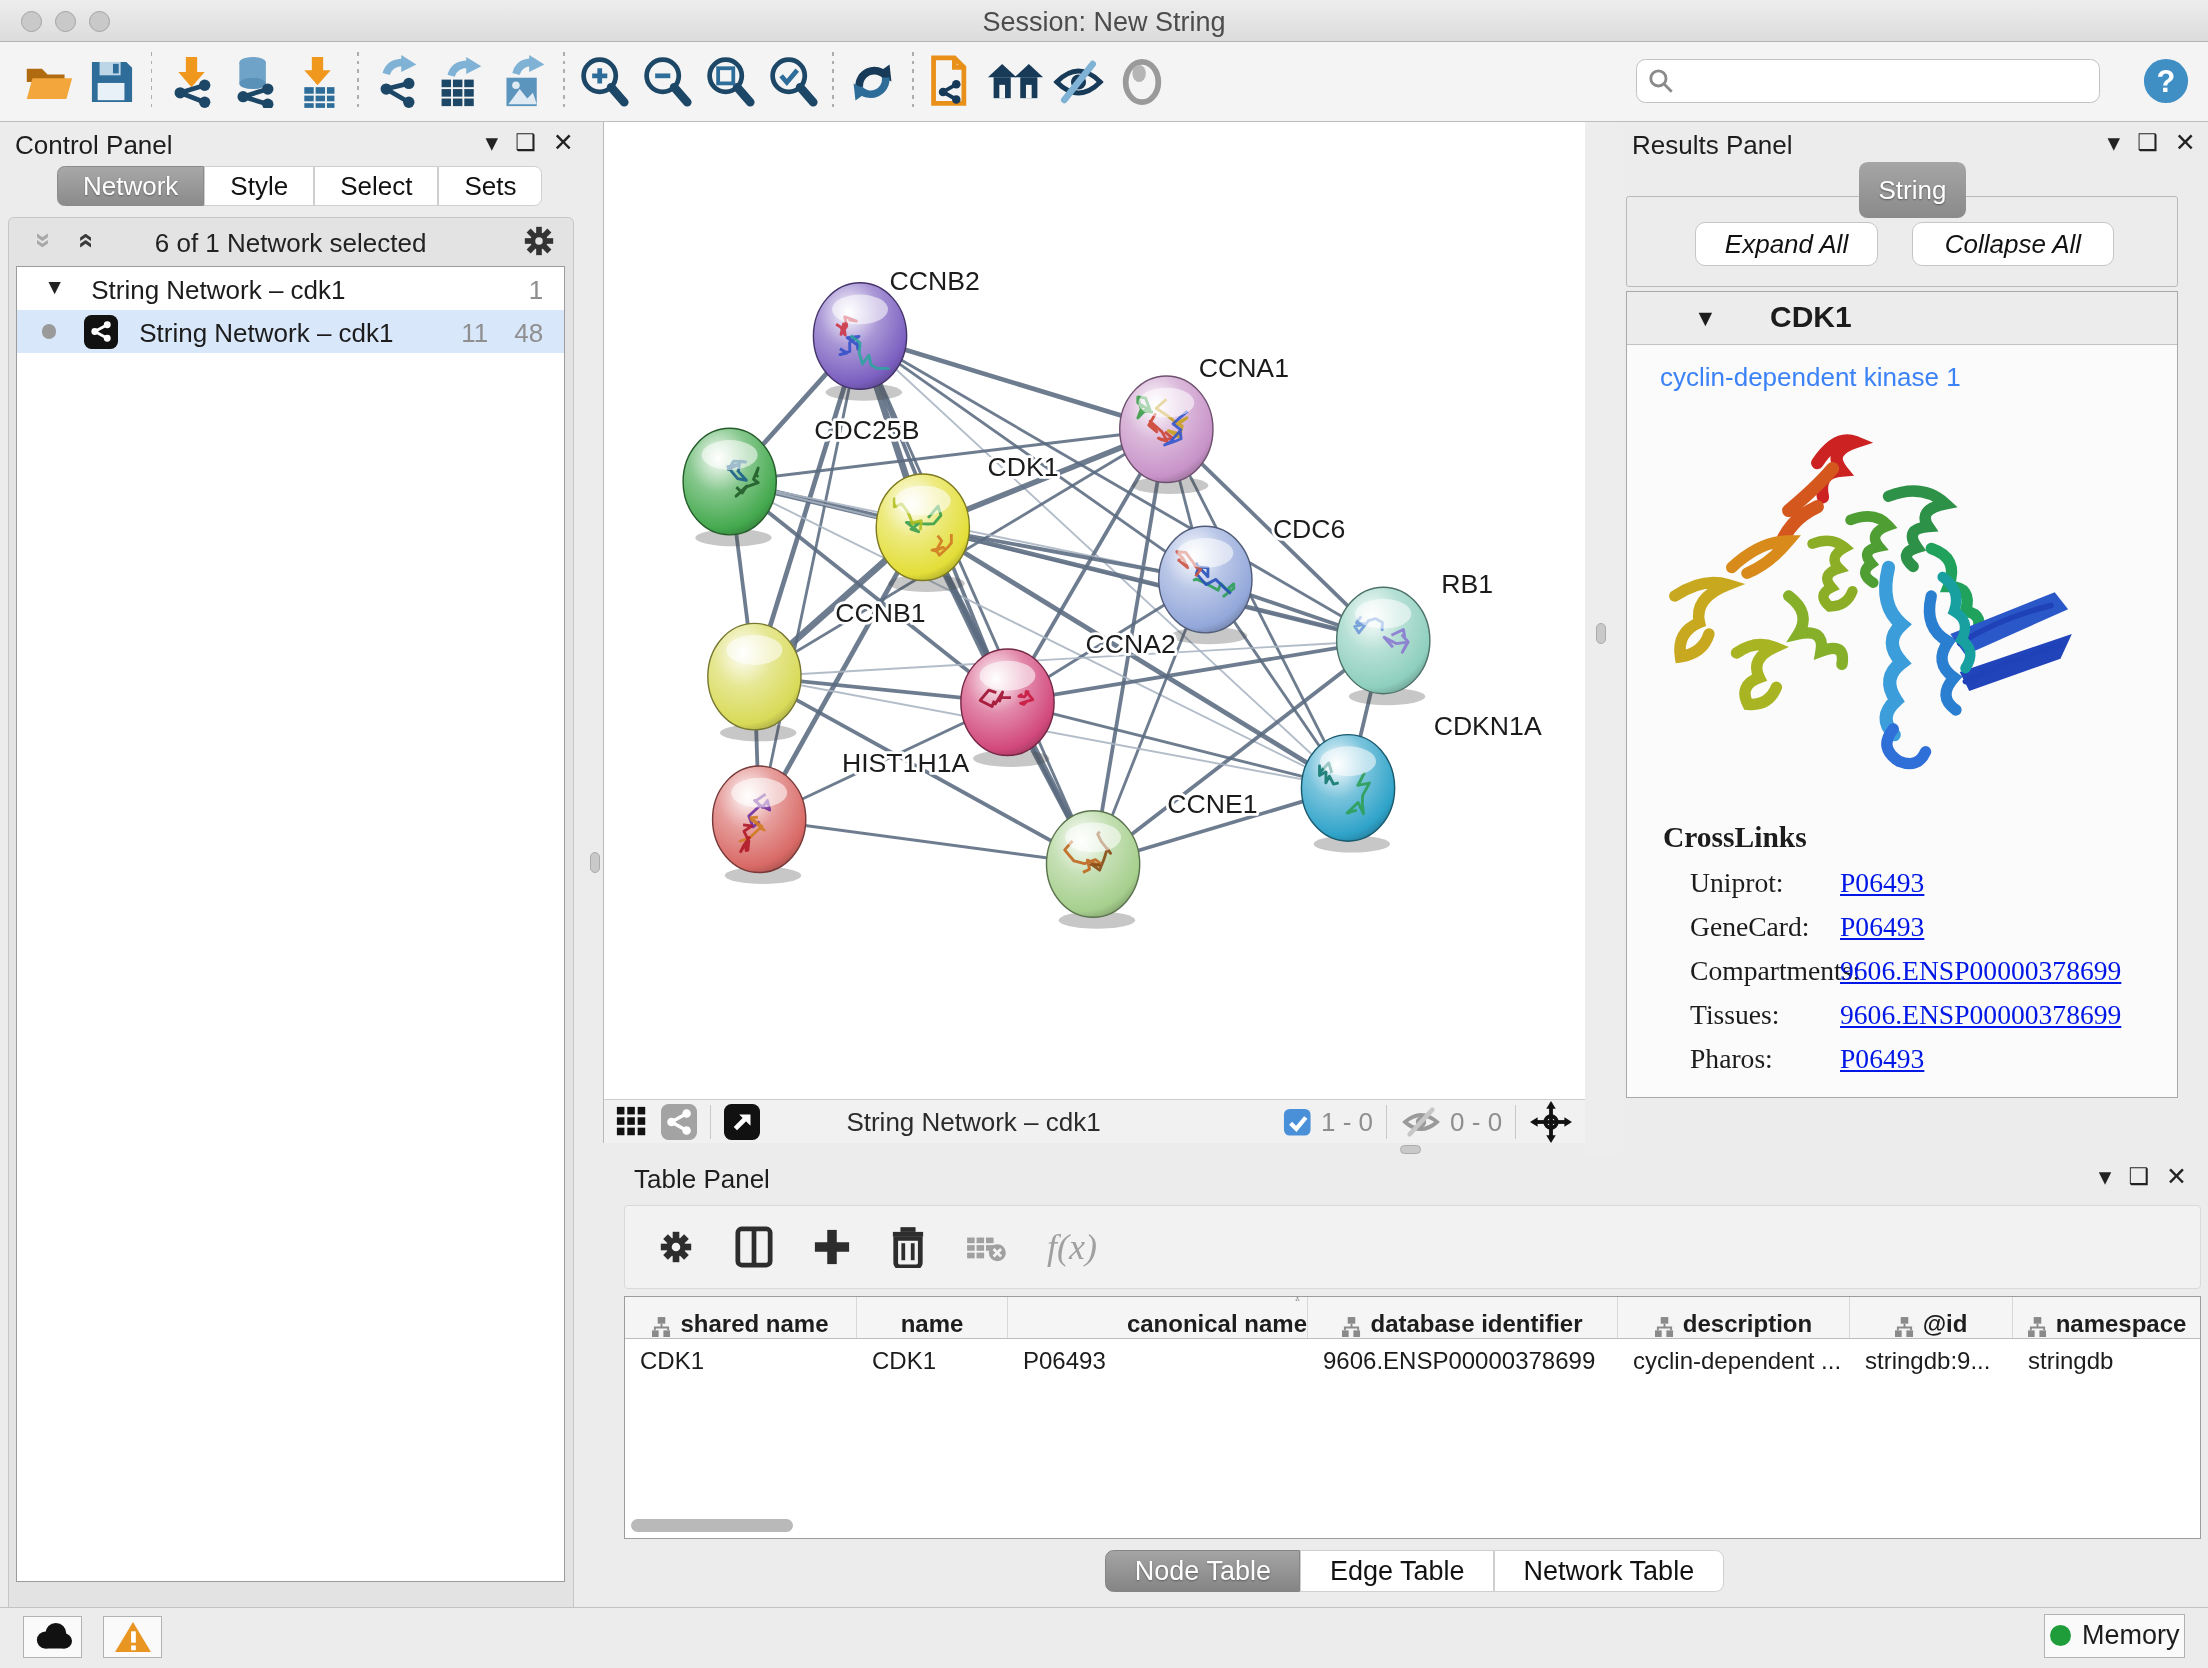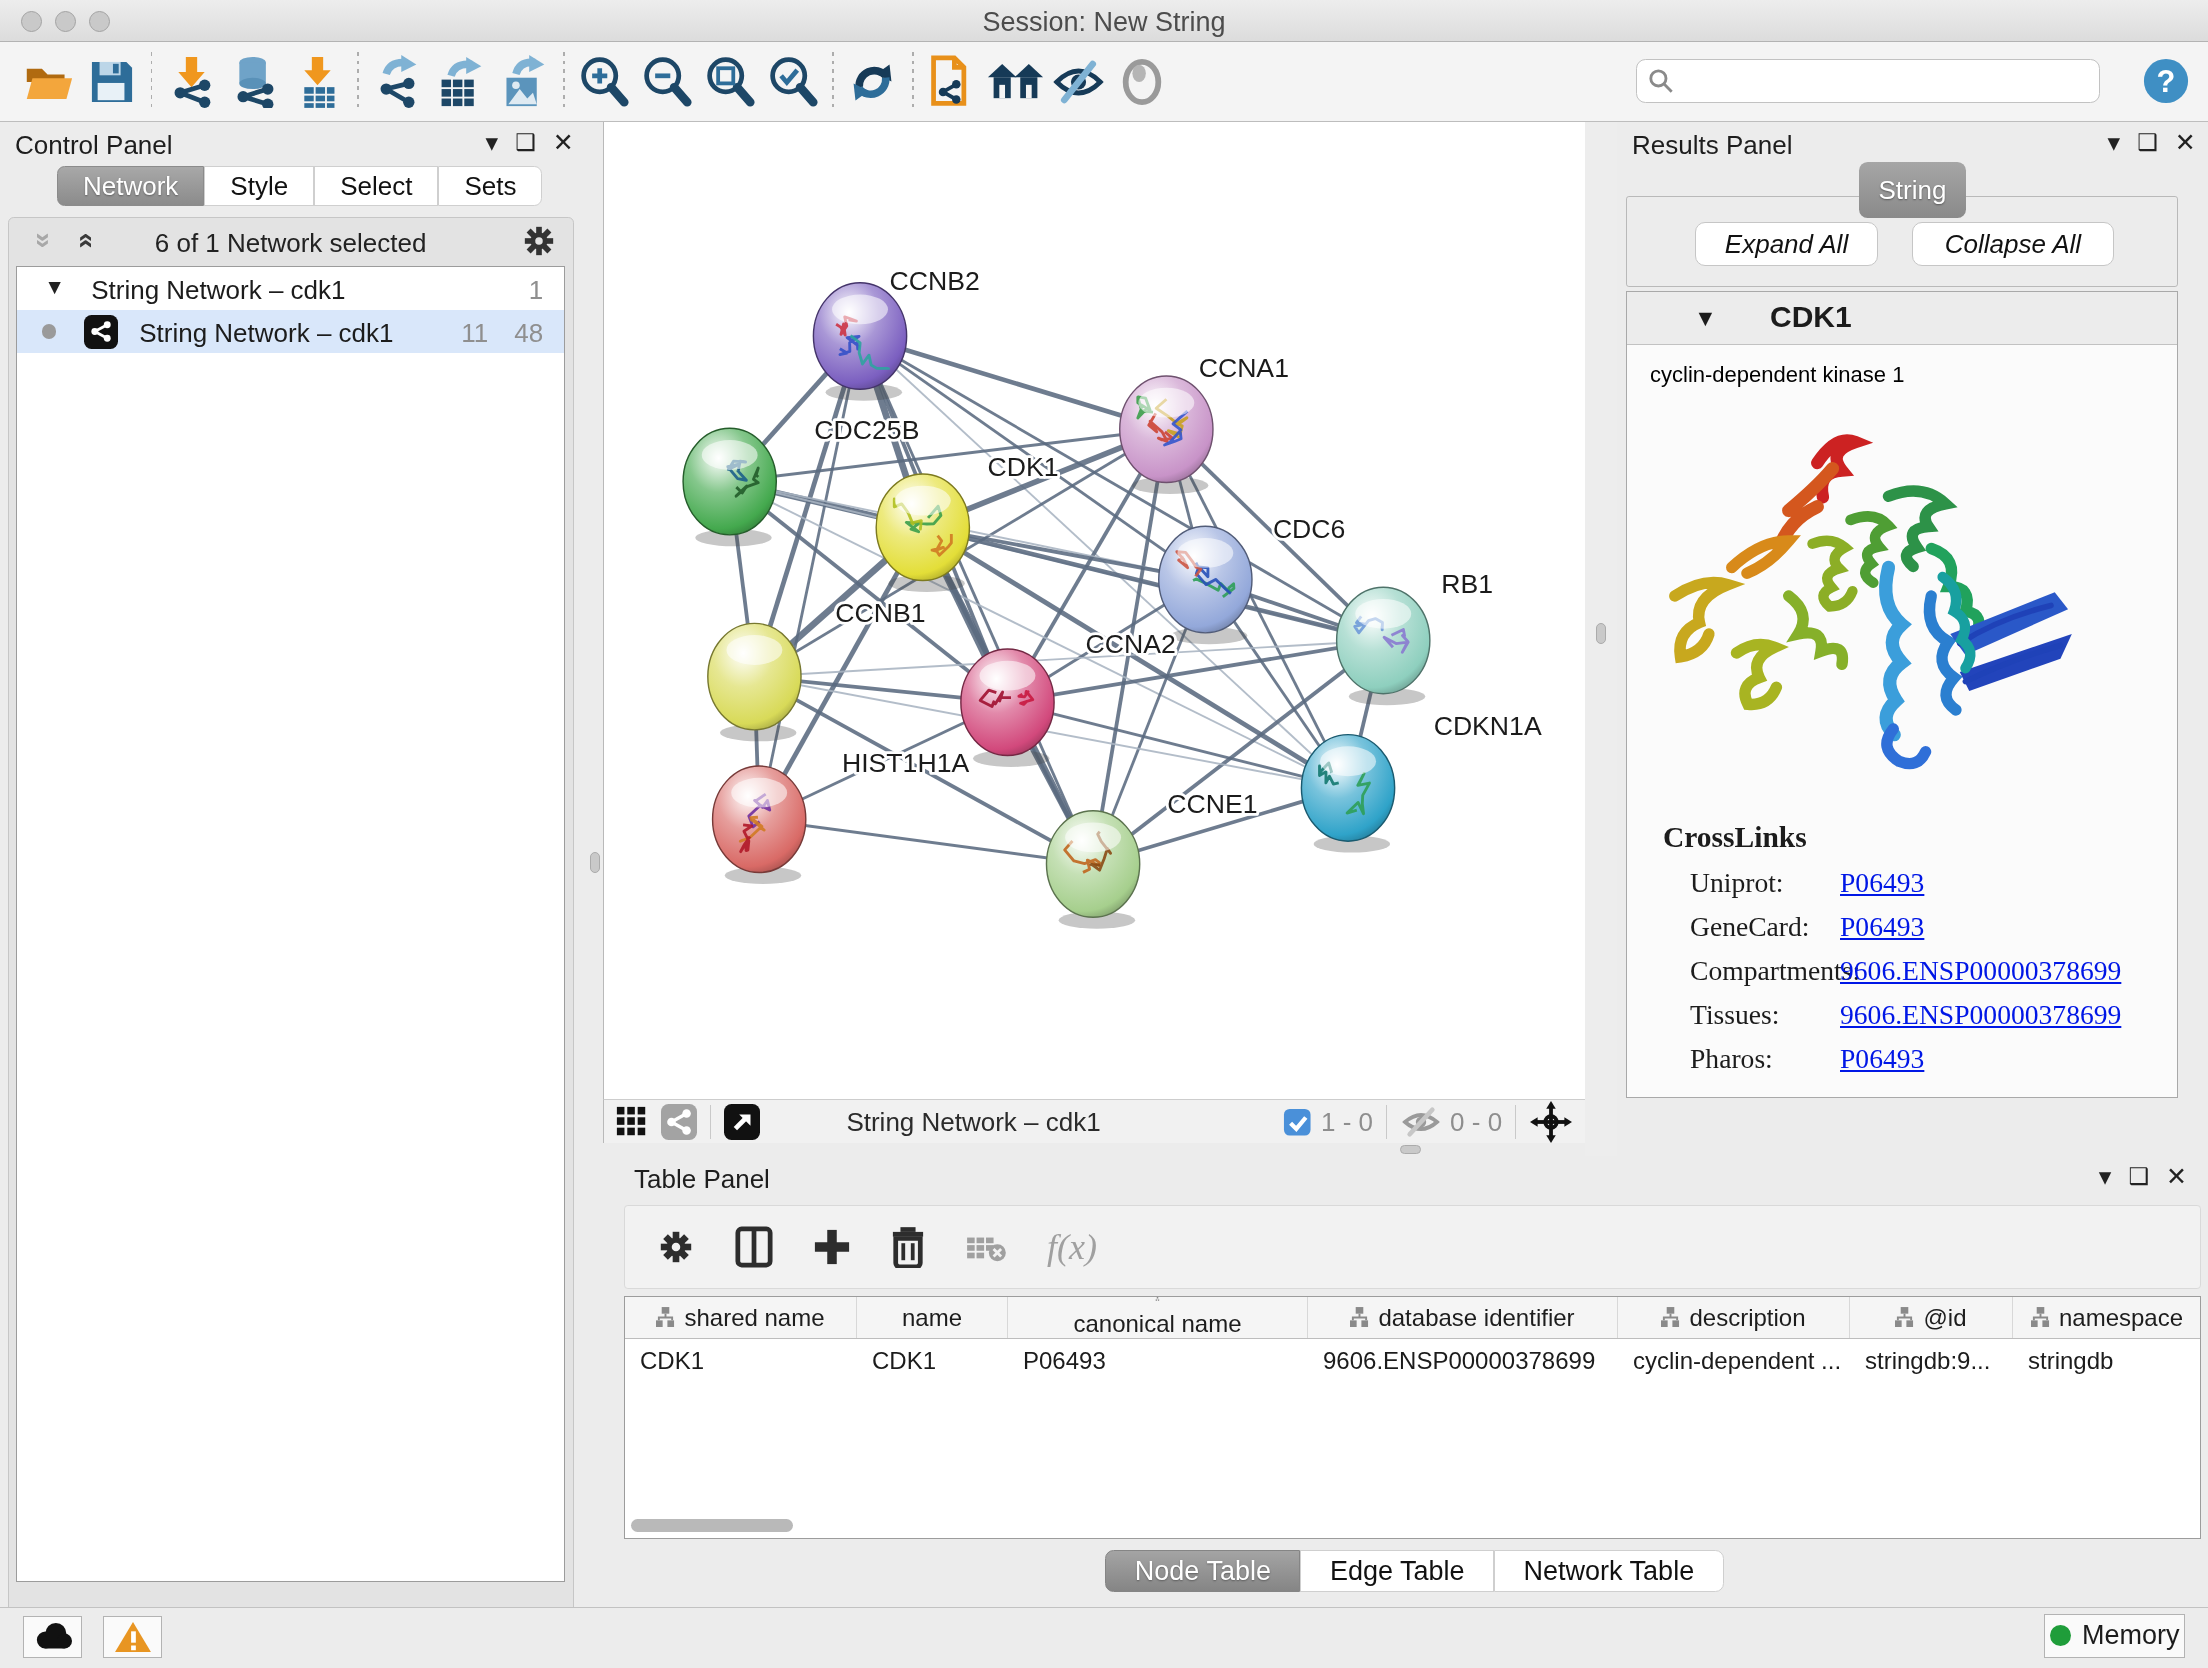--- a/index.html
+++ b/index.html
@@ -83,38 +83,38 @@
     background:#ececec; border:1.9px solid #b9b9b9; border-radius:2.9px; }
   .rp-btn { position:absolute; top:25px; height:44px; background:#fff; border:1px solid #c6c6c6;
     border-radius:10px; font-size:26px; display:flex; align-items:center; justify-content:center; color:#111;font-style:italic; }
   #btn-expand { left:68px; width:183px; }
   #btn-collapse { left:285px; width:202px; }
   #rp-card { position:absolute; left:1626px; top:291px; width:552px; height:807px;
     background:#fbfbfb; border:1.9px solid #a9a9a9; }
   #card-head { position:relative; height:53px; background:#ececec; border-bottom:1px solid #c2c2c2; }
   #card-head .disc2 { position:absolute; left:67px; top:13.3px; font-size:23px; }
   #card-title { position:absolute; left:143px; top:7.6px; font-size:30px; font-weight:bold; }
-  #card-desc { position:absolute; left:23px; top:70px; font-size:22px; color:#000000; }
+  #card-desc { position:absolute; left:33px; top:70px; font-size:26px; color:#3b82f6; }
   #protein-img { position:absolute; left:19px; top:114px; }
   #crosslinks { position:absolute; left:36px; top:529px; width:495px;
     font-family:"Liberation Serif", serif; }
   #crosslinks h3 { font-size:29.5px; margin-bottom:13.3px; }
   .xl-row { display:flex; height:44px; font-size:27.6px; }
   .xl-row .xl-label { width:177px; padding-left:27px; }
   .xl-row a { color:#0017e6; text-decoration:underline; }
 
   
   #table-panel { position:absolute; left:603px; top:1156px; width:1605px; height:452px; background:#ececec; }
   #tp-toolbar { position:absolute; left:21px; top:49px; width:1577px; height:84px; background:#f2f2f2;
     border:1px solid #d9d9d9; border-radius:3.8px; display:flex; align-items:center; gap:40px; padding-left:32px; }
   #tp-table { position:absolute; left:21px; top:140px; width:1577px; height:243px; background:#fff;
     border:1px solid #9c9c9c; overflow:hidden; }
   #tp-header { display:flex; height:42px; background:#f5f5f5; border-bottom:1px solid #bdbdbd; }
-  .th { display:flex; align-items:center; justify-content:center; gap:9px; font-size:24px; color:#1d1d1d;
-    border-right:1px solid #d8d8d8; overflow:hidden; white-space:nowrap; flex:none; }
+  .th { display:flex; align-items:flex-end; justify-content:center; gap:9px; font-size:24px; color:#1d1d1d;
+    border-right:1px solid #d8d8d8; overflow:hidden; white-space:nowrap; flex:none;font-weight:bold; }
   #tp-row { display:flex; height:43px; }
   .td { font-size:24px; padding:7.6px 0 0 15px; overflow:hidden; white-space:nowrap; flex:none; }
   #tp-hscroll { position:absolute; left:5.7px; bottom:5.7px; width:162px; height:13.3px; background:#b9b9b9;
     border-radius:6.7px; }
   #tp-tabs { position:absolute; left:9px; width:100%; top:394px; display:flex; justify-content:center; }
   .tp-tab { height:42px; padding:0 28.5px; font-size:27px; display:flex; align-items:center;
     background:#fff; border:1px solid #cfcfcf; color:#111; }
   .tp-tab:first-child { border-radius:8.6px 0 0 8.6px; }
   .tp-tab:last-child { border-radius:0 8.6px 8.6px 0; }
   .tp-tab.sel { background:linear-gradient(#a4a4a4,#858585); color:#fff; border-color:#858585;

